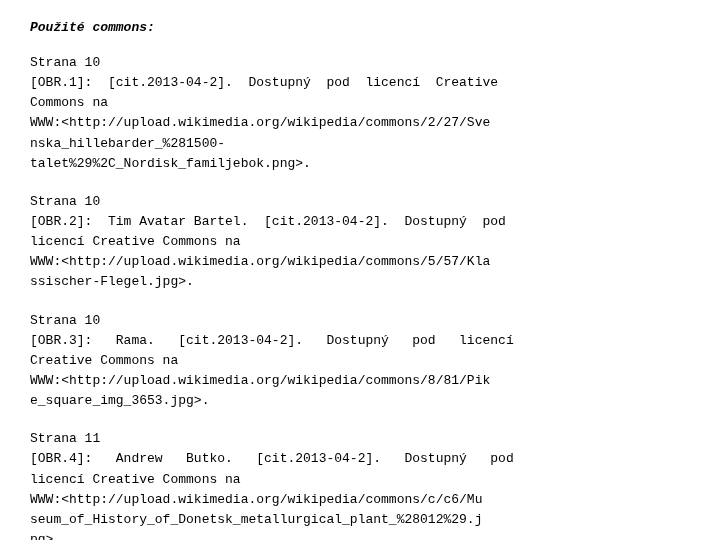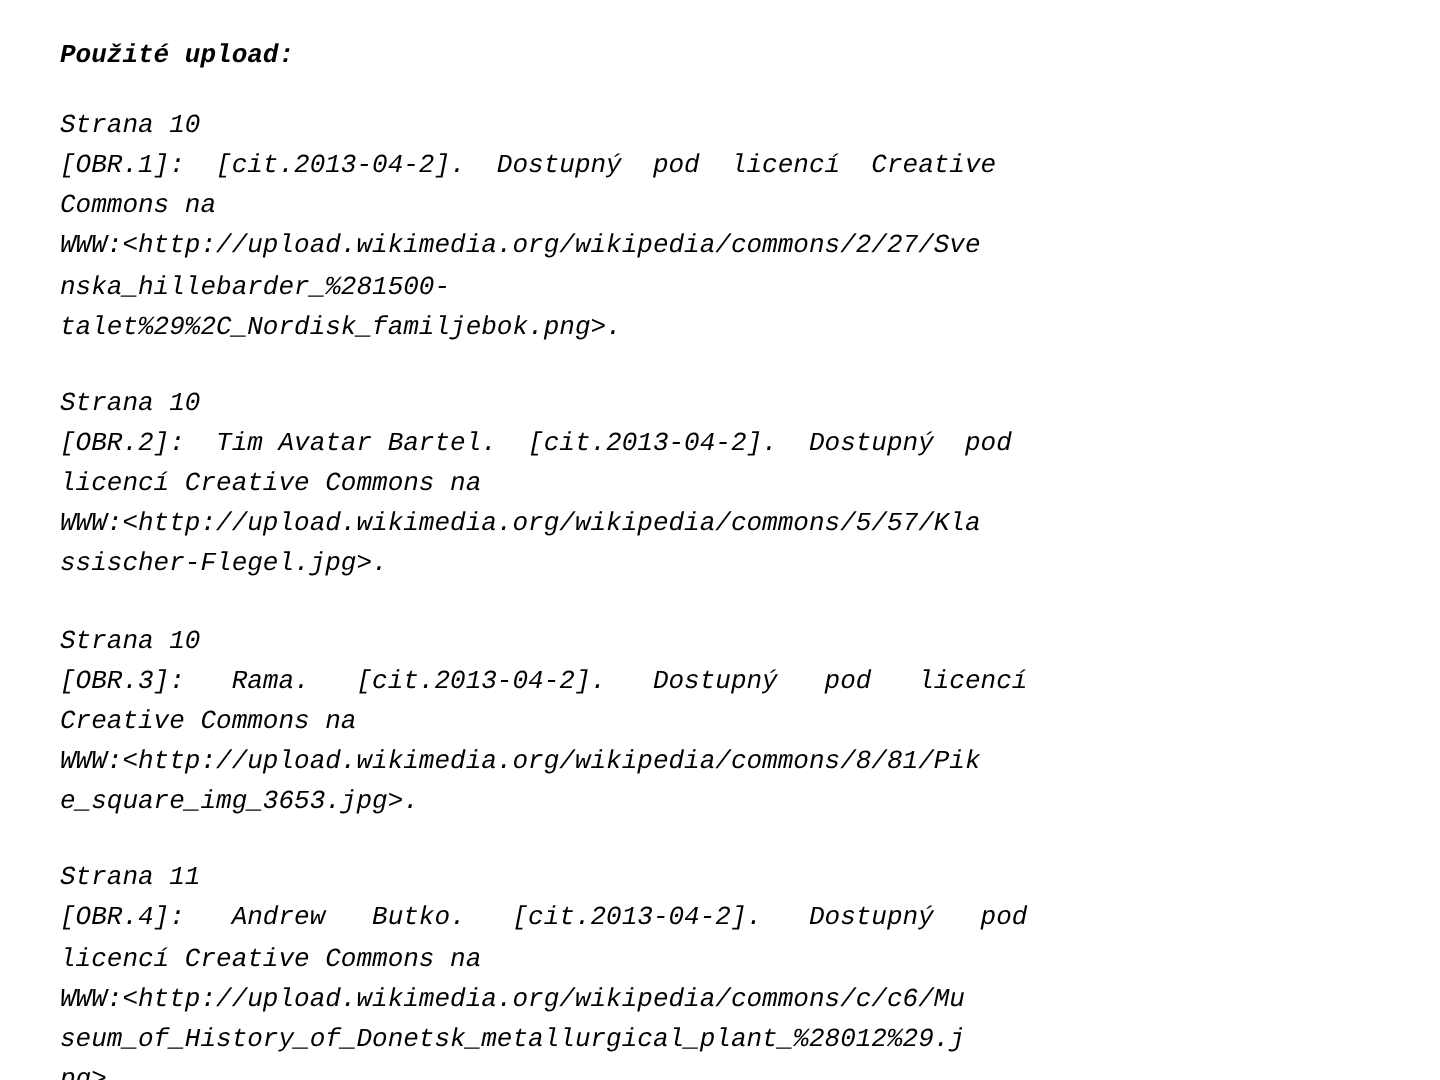--- a/index.html
+++ b/index.html
@@ -24,30 +24,29 @@
       margin-bottom: 18px;
       font-size: 13px;
     }
 
     .entry {
       margin-bottom: 18px;
       line-height: 1.55;
     }
 
     .entry p {
-      font-style: italic;
       white-space: pre-wrap;
       word-break: break-all;
     }
   </style>
 </head>
 <body>
 
 <div>
-  <div class="heading">Použité upload:</div>
+  <div class="heading">Použité commons:</div>
 
   <div id="entries-container">
   <div class="entry">
         <p>Strana 10
 [OBR.1]:  [cit.2013-04-2].  Dostupný  pod  licencí  Creative
 Commons na
 WWW:&lt;http://upload.wikimedia.org/wikipedia/commons/2/27/Sve
 nska_hillebarder_%281500-
 talet%29%2C_Nordisk_familjebok.png&gt;.</p>
       </div>

